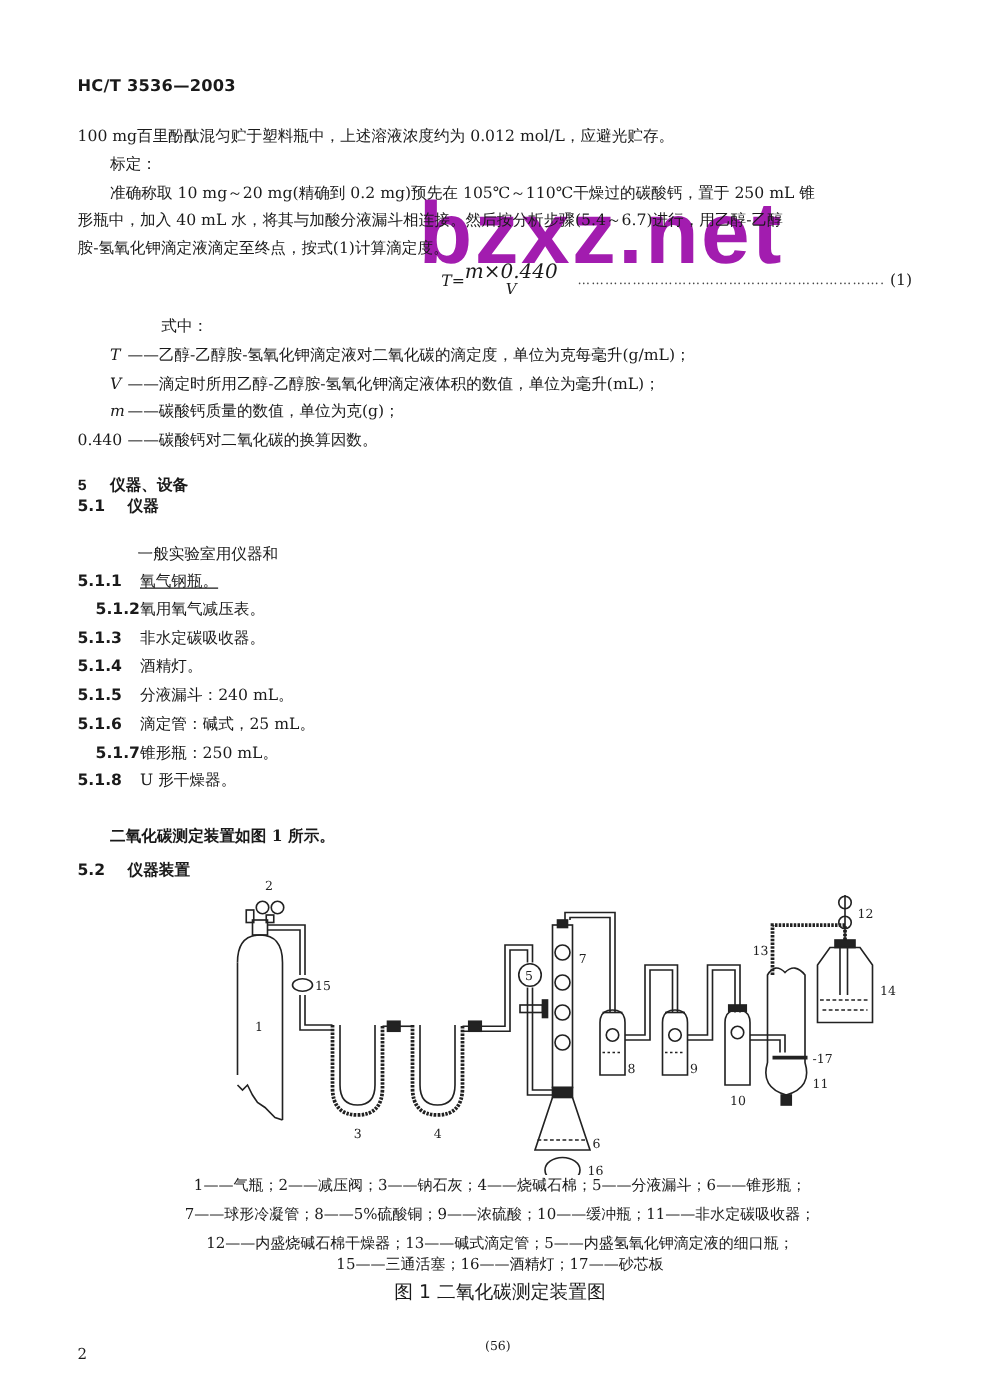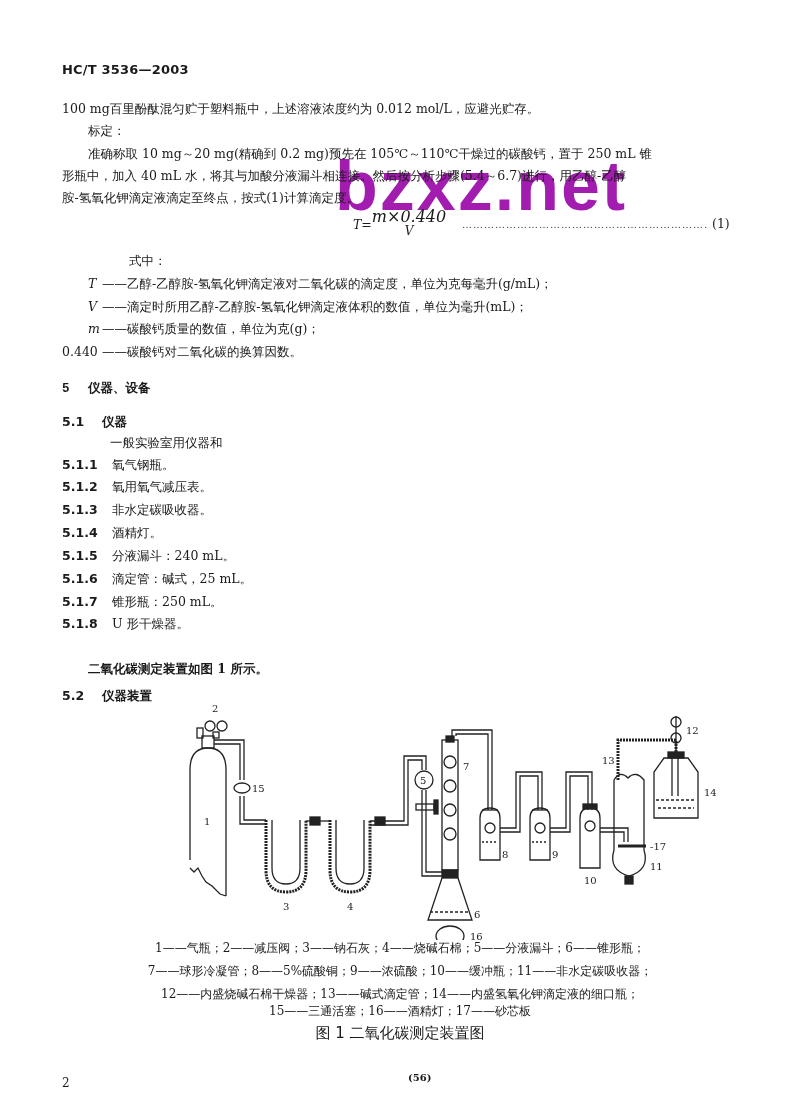--- a/index.html
+++ b/index.html
@@ -54,32 +54,32 @@
   <div class="abs p" style="left:88px; top:318px;">
     <span style="font-style:italic; display:inline-block; width:14px;">m</span><span>——</span><span>碳酸钙质量的数值，单位为克(g)；</span>
   </div>
   <div class="abs p" style="left:62px; top:341px;">
     <span style="display:inline-block; width:40px;">0.440</span><span>——</span><span>碳酸钙对二氧化碳的换算因数。</span>
   </div>
 
   <div class="abs sec" style="left:62px; top:380px;font-family:Liberation Mono, monospace;">
     <span style="display:inline-block; width:26px;">5</span><span>仪器、设备</span>
   </div>
-  <div class="abs sec" style="left:62px; top:414px;">
+  <div class="abs sec" style="left:62px; top:397px;">
     <span style="display:inline-block; width:40px;">5.1</span><span>仪器</span>
   </div>
   <div class="abs p" style="left:110px; top:432px;">一般实验室用仪器和</div>
 
-  <div class="abs p" style="left:62px; top:454px;"><span class="sec" style="display:inline-block; width:50px;">5.1.1</span><span>氧气钢瓶。</span></div>
-  <div class="abs p" style="left:62px; top:476px;"><span class="sec" style="display:inline-block; width:50px;">5.1.2</span><span>氧用氧气减压表。</span></div>
+  <div class="abs p" style="left:62px; top:454px;text-decoration:underline;"><span class="sec" style="display:inline-block; width:50px;">5.1.1</span><span>氧气钢瓶。</span></div>
+  <div class="abs p" style="left:62px; top:476px;"><span class="sec" style="display:inline-block; width:50px;text-align:right;">5.1.2</span><span>氧用氧气减压表。</span></div>
   <div class="abs p" style="left:62px; top:499px;"><span class="sec" style="display:inline-block; width:50px;">5.1.3</span><span>非水定碳吸收器。</span></div>
   <div class="abs p" style="left:62px; top:522px;"><span class="sec" style="display:inline-block; width:50px;">5.1.4</span><span>酒精灯。</span></div>
   <div class="abs p" style="left:62px; top:545px;"><span class="sec" style="display:inline-block; width:50px;">5.1.5</span><span>分液漏斗：240 mL。</span></div>
   <div class="abs p" style="left:62px; top:568px;"><span class="sec" style="display:inline-block; width:50px;">5.1.6</span><span>滴定管：碱式，25 mL。</span></div>
-  <div class="abs p" style="left:62px; top:591px;"><span class="sec" style="display:inline-block; width:50px;">5.1.7</span><span>锥形瓶：250 mL。</span></div>
+  <div class="abs p" style="left:62px; top:591px;"><span class="sec" style="display:inline-block; width:50px;text-align:right;">5.1.7</span><span>锥形瓶：250 mL。</span></div>
   <div class="abs p" style="left:62px; top:613px;"><span class="sec" style="display:inline-block; width:50px;">5.1.8</span><span>U 形干燥器。</span></div>
 
   <div class="abs sec" style="left:62px; top:640px;margin-top:48px;">
     <span style="display:inline-block; width:40px;">5.2</span><span>仪器装置</span>
   </div>
   <div class="abs p" style="left:88px; top:658px;font-weight:bold;">二氧化碳测定装置如图 1 所示。</div>
 
   <svg class="abs" style="left:180px; top:700px;" width="560" height="240" viewBox="0 0 560 240" fill="none" stroke="#222" stroke-width="1.3">
 
     <g>
@@ -208,19 +208,19 @@
     <g>
       <path d="M496 52 L496 16"></path>
       <circle cx="496" cy="22" r="5"></circle>
         <circle cx="496" cy="38" r="5"></circle>
       <text x="506" y="34" stroke="none">12</text>
     </g>
   </svg>
 
   <div class="abs cap" style="top:940px;">1——气瓶；2——减压阀；3——钠石灰；4——烧碱石棉；5——分液漏斗；6——锥形瓶；</div>
   <div class="abs cap" style="top:963px;">7——球形冷凝管；8——5%硫酸铜；9——浓硫酸；10——缓冲瓶；11——非水定碳吸收器；</div>
-  <div class="abs cap" style="top:986px;">12——内盛烧碱石棉干燥器；13——碱式滴定管；14——内盛氢氧化钾滴定液的细口瓶；</div>
+  <div class="abs cap" style="top:986px;">12——内盛烧碱石棉干燥器；13——碱式滴定管；5——内盛氢氧化钾滴定液的细口瓶；</div>
   <div class="abs cap" style="top:1003px;">15——三通活塞；16——酒精灯；17——砂芯板</div>
   <div class="abs cap figtitle" style="top:1024px;">图 1  二氧化碳测定装置图</div>
 
   <div class="abs foot" style="left:62px; top:1076px;">2</div>
-  <div class="abs foot" style="left:408px; top:1072px; font-size:10px;font-weight:bold;">(56)</div>
+  <div class="abs foot" style="left:388px; top:1072px; font-size:10px;">(56)</div>
 </div>
 
 </body></html>

